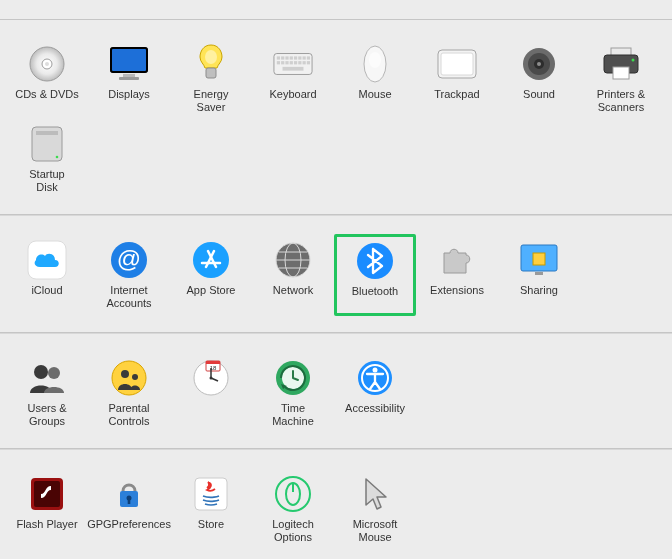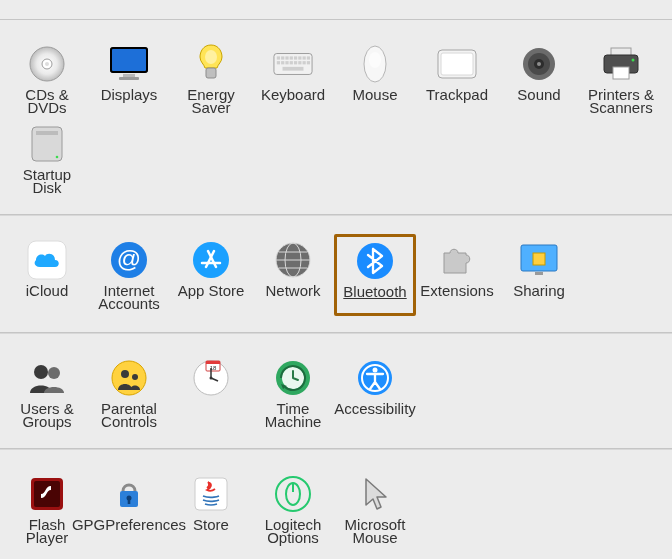--- a/index.html
+++ b/index.html
@@ -35,33 +35,32 @@
     flex-direction: column;
     align-items: center;
     text-align: center;
     padding: 4px 2px 2px 2px;
     border: 2px solid transparent;
     border-radius: 2px;
     margin: 0;
     cursor: pointer;
   }
   .pane.highlight {
-    border: 3px solid #a16207;
-    text-decoration: underline;
+    border: 3px solid #22c55e;
   }
   .icon-box {
     width: 40px;
     height: 40px;
     display: flex;
     align-items: center;
     justify-content: center;
     margin-bottom: 4px;
   }
   .label {
-    font-size: 15px;
+    font-size: 11px;
     line-height: 13px;
     color: #333;
     min-height: 26px;
     white-space: pre-line;
   }
   svg { display:block; }
 </style>
 </head>
 <body>
 

